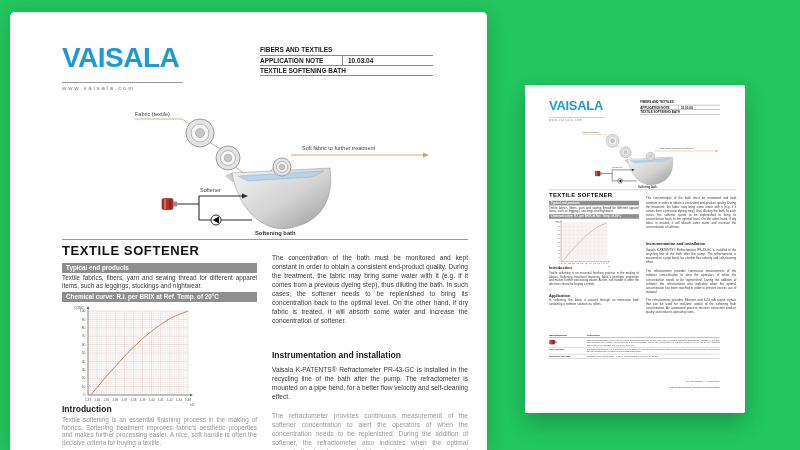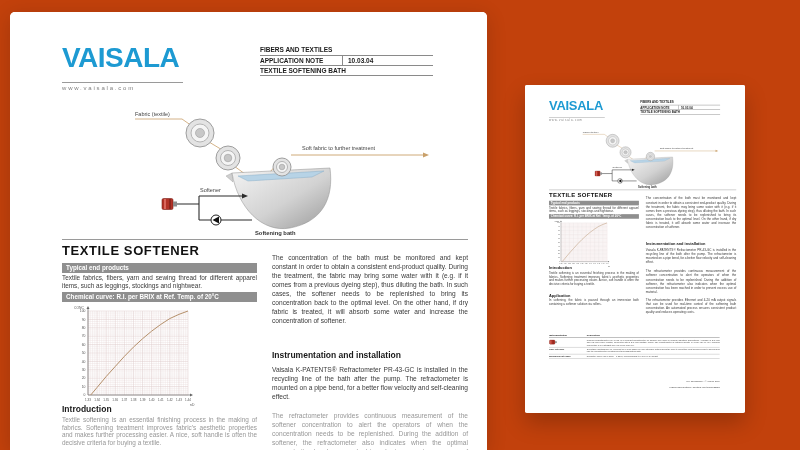--- a/index.html
+++ b/index.html
@@ -1,16 +1,16 @@
 <!DOCTYPE html>
 <html><head>
 <meta charset="utf-8">
 <style>
   html,body{margin:0;padding:0;}
-  .stage{position:relative;width:800px;height:450px;background:#c2410c;overflow:hidden;
+  .stage{position:relative;width:800px;height:450px;background:#22c55e;overflow:hidden;
          font-family:"Liberation Sans",sans-serif;}
   .page{position:absolute;background:#fff;}
   .page-main{left:10px;top:12px;width:477px;height:438px;overflow:hidden;
              border-radius:5px 5px 0 0;box-shadow:0 4px 20px rgba(0,0,0,0.16);}
   .page-thumb{left:525px;top:85px;width:220px;height:328px;overflow:hidden;
               border-radius:2px;box-shadow:0 10px 22px rgba(0,0,0,0.22);cursor:pointer;}
   .doc-host{position:absolute;left:0;top:0;}
   .scale-thumb{transform:scale(0.4612);transform-origin:0 0;}
   .doc{position:relative;width:477px;height:710px;background:#fff;color:#2e2e2e;}
 

